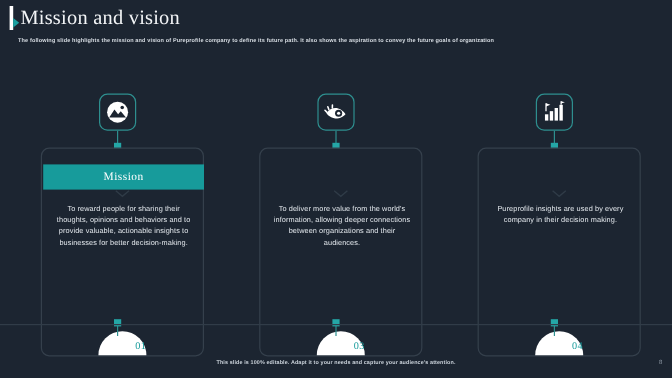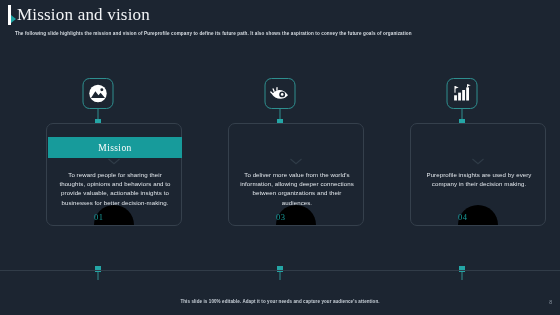--- a/index.html
+++ b/index.html
@@ -102,23 +102,23 @@
     top: 41px;
     left: 50%;
     transform: translateX(-50%);
     width: 6px; height: 6px;
     background: #24a6a6;
   }
 
   .card {
     position: absolute;
     top: 45px;
-    left: 16px;
+    left: 4px;
     width: 136px;
-    height: 103px;
+    height: 174px;
     border: 1px solid #35404c;
     border-radius: 7px;
     box-sizing: border-box;
     background: #1c2531;
     padding-left: 20px;
   }
   .card-head {
     position: absolute;
     top: 13px;
     left: 1px;
@@ -157,25 +157,25 @@
     letter-spacing: 0.08px;
   }
 
   .badge {
     position: absolute;
     bottom: 0;
     left: 50%;
     transform: translateX(-50%);
     width: 40px;
     height: 20px;
-    background: #000000;
+    background: #ffffff;
     border-radius: 20px 20px 0 0;
     display: flex;
     align-items: flex-end;
-    justify-content: flex-start;
+    justify-content: flex-end;
   }
   .badge-num {
     font-family: "Liberation Serif", serif;
     font-size: 8.5px;
     color: #179b9b;
     letter-spacing: 0.4px;
     padding-bottom: 3px;
   }
 
   .stem-low {

